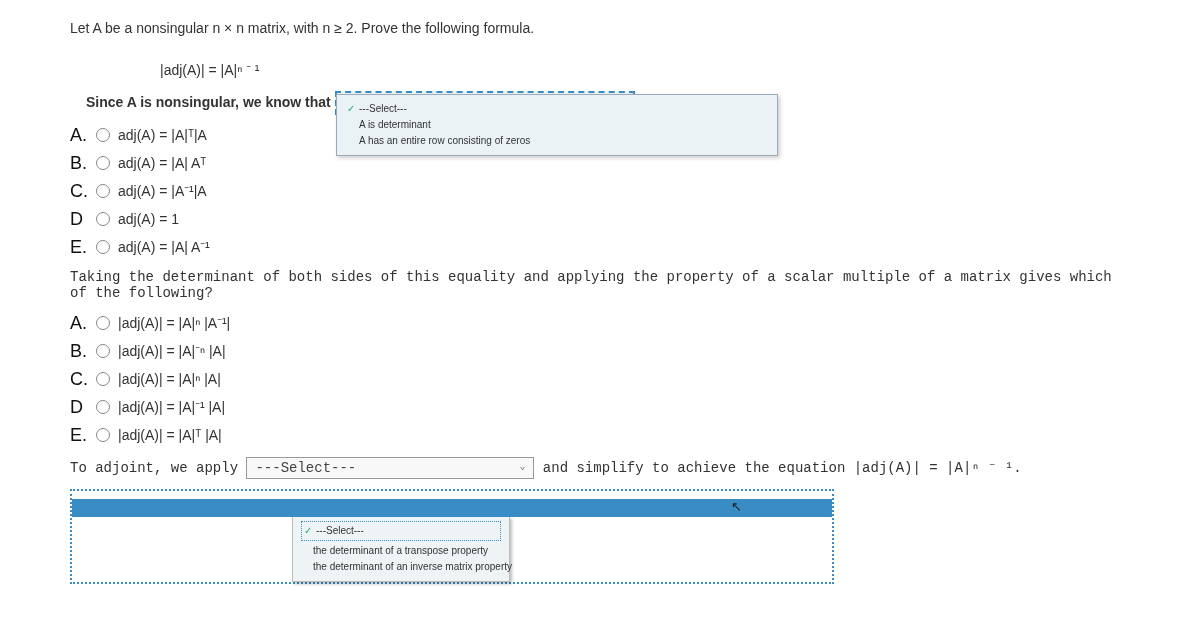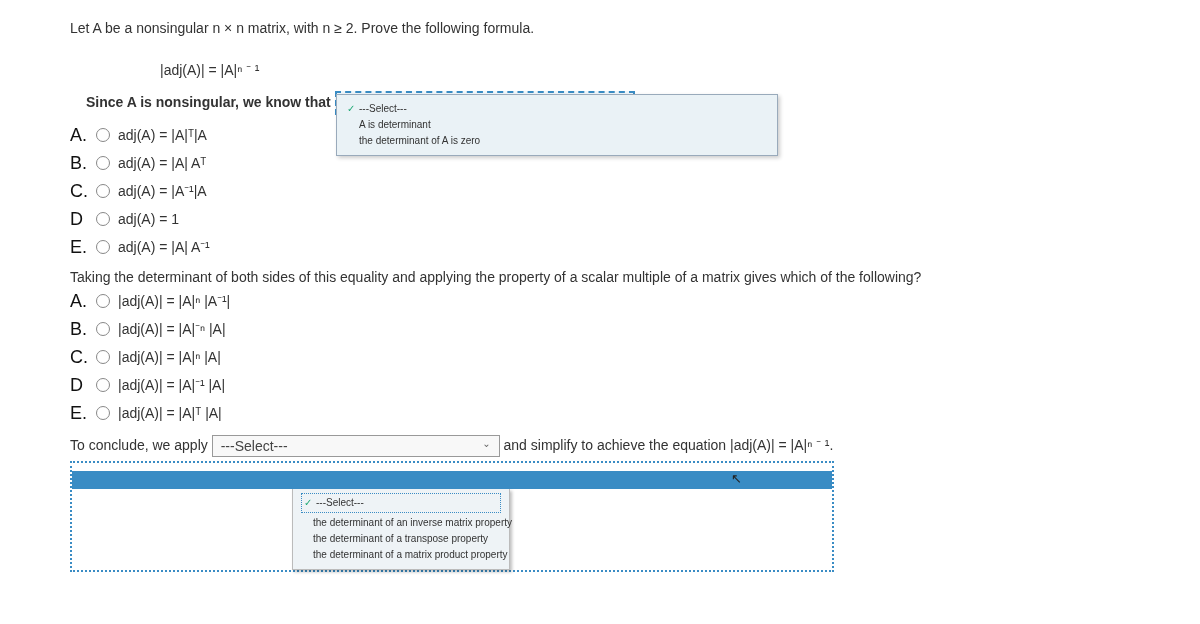--- a/index.html
+++ b/index.html
@@ -15,21 +15,22 @@
     }
     .formula-line {
       margin: 1px 0 12px 90px;
     }
     .section-line {
       margin: 8px 16px;
       position: relative;
       font-weight: bold;
     }
     .section-line2 {
-      margin: 4px 0;
+      margin: 10px 0;
+      font-family: Liberation Mono, monospace;
     }
     .select-box {
       display: inline-block;
       border: 2px dashed #3a8cc4;
       background: #f0f7fb;
       padding: 2px 8px;
       min-width: 280px;
       vertical-align: middle;
       position: relative;
     }
@@ -166,21 +167,21 @@
   <span>Since A is nonsingular, we know that</span>
   <span class="select-box">
     <span class="select-placeholder">---Select---</span>
     <span style="float:right" class="select-arrow">⌄</span>
   </span>
 </div>
 
 <div class="dropdown-panel dropdown1">
   <div class="item"><span class="check">✓</span><span>---Select---</span></div>
   <div class="item"><span style="display:inline-block;width:12px"></span><span>A is determinant</span></div>
-  <div class="item"><span style="display:inline-block;width:12px"></span><span>the determinant of A is zero</span></div>
+  <div class="item"><span style="display:inline-block;width:12px"></span><span>A has an entire row consisting of zeros</span></div>
 </div>
 
 <div class="options-group">
   <div class="option-row">
     <span class="option-label">A.</span>
     <span class="radio"></span>
     <span class="option-text">adj(A) = |A|ᵀ|A</span>
   </div>
   <div class="option-row">
     <span class="option-label">B.</span>
@@ -230,31 +231,30 @@
     <span class="option-text">|adj(A)| = |A|⁻¹ |A|</span>
   </div>
   <div class="option-row">
     <span class="option-label">E.</span>
     <span class="radio"></span>
     <span class="option-text">|adj(A)| = |A|ᵀ |A|</span>
   </div>
 </div>
 
 <div class="section-line2">
-  <span>To conclude, we apply</span>
+  <span>To adjoint, we apply</span>
   <span class="select-box2">
     <span class="select-placeholder">---Select---</span>
     <span style="float:right" class="select-arrow">⌄</span>
   </span>
   <span> and simplify to achieve the equation |adj(A)| = |A|ⁿ ⁻ ¹.</span>
 </div>
 
 <div class="dotted-outline">
   <div class="cta-bar">
     <span class="cta-cursor">↖</span>
   </div>
   <div class="dropdown2">
     <div class="item drop-dotted"><span class="check">✓</span><span>---Select---</span></div>
+    <div class="item"><span style="display:inline-block;width:12px"></span><span>the determinant of a transpose property</span></div>
     <div class="item"><span style="display:inline-block;width:12px"></span><span>the determinant of an inverse matrix property</span></div>
-    <div class="item"><span style="display:inline-block;width:12px"></span><span>the determinant of a transpose property</span></div>
-    <div class="item"><span style="display:inline-block;width:12px"></span><span>the determinant of a matrix product property</span></div>
   </div>
 </div>
 
 </body></html>

